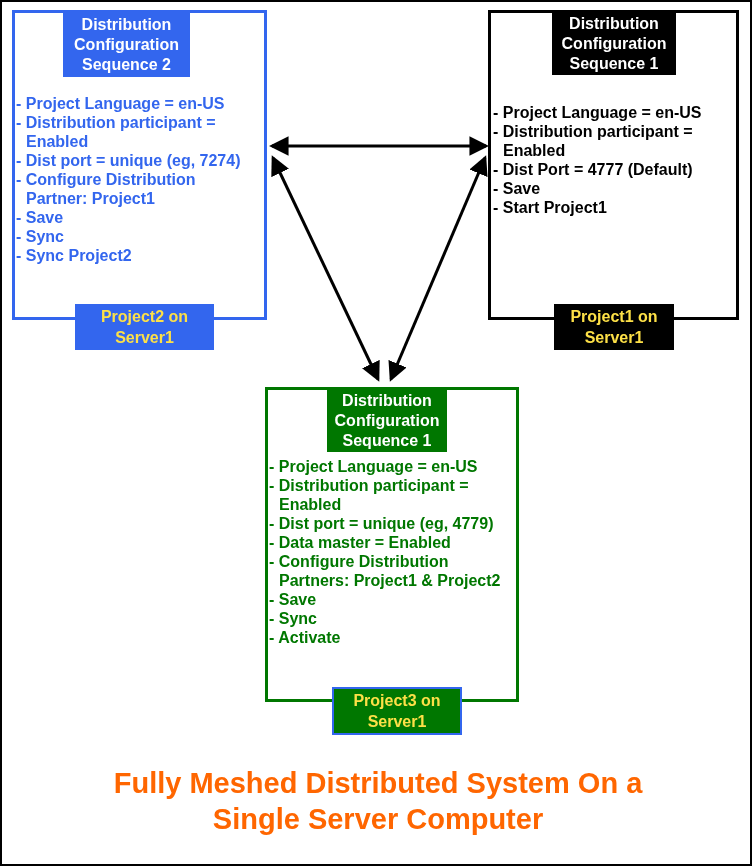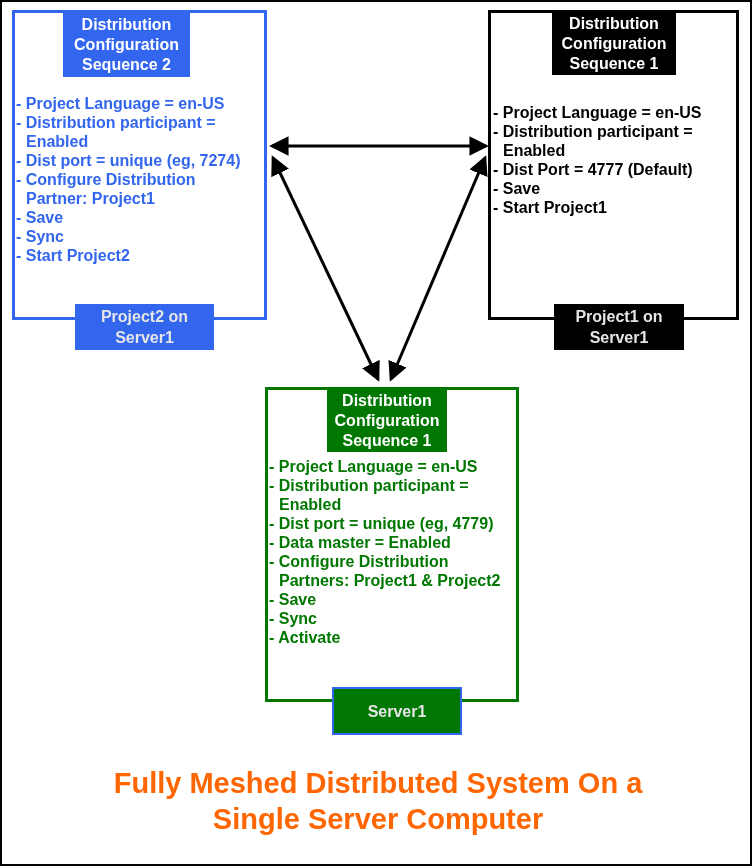--- a/index.html
+++ b/index.html
@@ -23,26 +23,26 @@
   #header-seq3 { left:325px; top:388px; width:120px; height:62px; background:#007700; }
 
   .steps { position:absolute; font-size:16px; line-height:19px; }
   #steps-seq2 { left:14px;  top:92px;  width:248px; color:#3366EE; }
   #steps-seq1 { left:491px; top:101px; width:244px; color:#000000; }
   #steps-seq3 { left:267px; top:455px; width:248px; color:#007700; }
   .step { white-space:nowrap; }
   .cont { padding-left:10px; }
 
   .node-label {
-    position:absolute; box-sizing:border-box; color:#e5e5e5; text-align:center;
+    position:absolute; box-sizing:border-box; color:#fde047; text-align:center;
     display:flex; flex-direction:column; justify-content:center;
     font-size:16px; line-height:21px;
   }
   #label-seq2 { left:73px;  top:302px; width:139px; height:46px; background:#3366EE; }
-  #label-seq1 { left:552px; top:302px; width:130px; height:46px; background:#000000; }
+  #label-seq1 { left:552px; top:302px; width:120px; height:46px; background:#000000; }
   #label-seq3 { left:330px; top:685px; width:130px; height:48px; background:#007700; border:2px solid #3366EE; }
 
   #arrows { position:absolute; left:0; top:0; width:752px; height:866px; pointer-events:none; }
 
   #title {
     position:absolute; left:0; top:763px; width:752px; text-align:center;
     color:#FF6600; font-size:29px; line-height:36px;
   }
 </style>
 </head>
@@ -58,21 +58,21 @@
   </div>
   <div class="steps" id="steps-seq2">
     <div class="step">- Project Language = en-US</div>
     <div class="step">- Distribution participant =</div>
     <div class="step cont">Enabled</div>
     <div class="step">- Dist port = unique (eg, 7274)</div>
     <div class="step">- Configure Distribution</div>
     <div class="step cont">Partner: Project1</div>
     <div class="step">- Save</div>
     <div class="step">- Sync</div>
-    <div class="step">- Start Project2</div>
+    <div class="step">- Sync Project2</div>
   </div>
   <div class="node-label" id="label-seq2">
     <div>Project2 on</div>
     <div>Server1</div>
   </div>
 
   <div class="node" id="node-seq1"></div>
   <div class="node-header" id="header-seq1">
     <div>Distribution</div>
     <div>Configuration</div>
@@ -103,20 +103,21 @@
     <div class="step cont">Enabled</div>
     <div class="step">- Dist port = unique (eg, 4779)</div>
     <div class="step">- Data master = Enabled</div>
     <div class="step">- Configure Distribution</div>
     <div class="step cont">Partners: Project1 &amp; Project2</div>
     <div class="step">- Save</div>
     <div class="step">- Sync</div>
     <div class="step">- Activate</div>
   </div>
   <div class="node-label" id="label-seq3">
+    <div>Project3 on</div>
     <div>Server1</div>
   </div>
 
   <svg id="arrows" xmlns="http://www.w3.org/2000/svg">
     <defs>
       <marker id="ah" viewBox="0 0 10 10" refX="8.5" refY="5" markerWidth="6.5" markerHeight="6.5" orient="auto-start-reverse">
         <path d="M0,0 L10,5 L0,10 z" fill="#000000"></path>
       </marker>
     </defs>
     <line x1="270" y1="144" x2="484" y2="144" stroke="#000000" stroke-width="3" marker-start="url(#ah)" marker-end="url(#ah)"></line>

